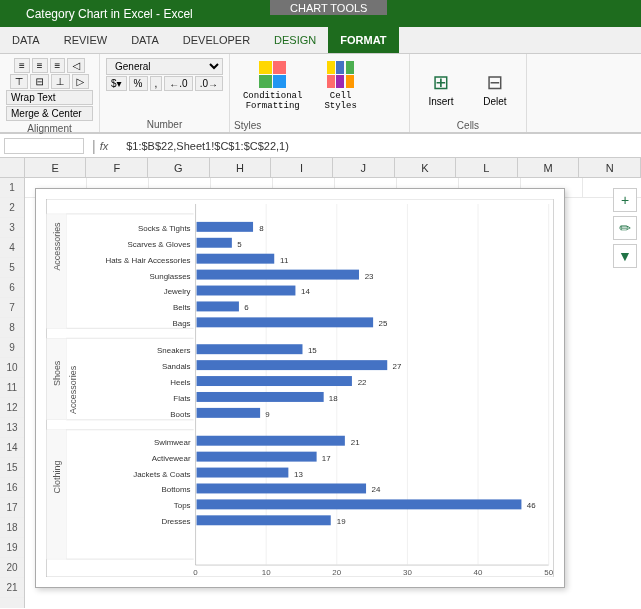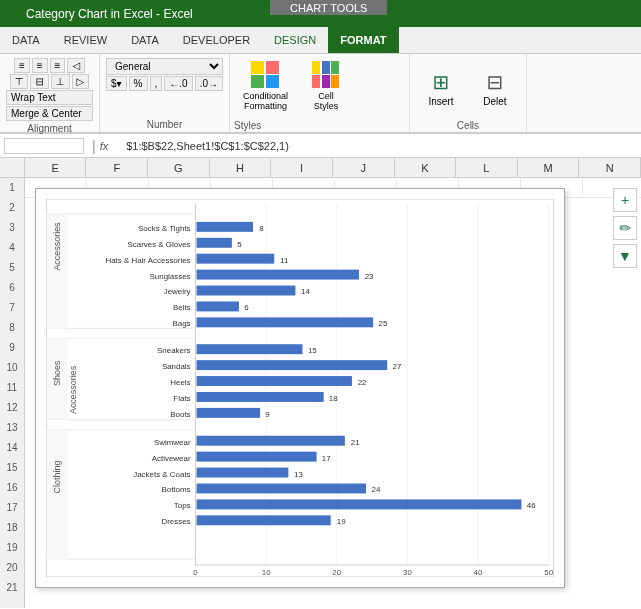--- a/index.html
+++ b/index.html
@@ -328,21 +328,21 @@
         <div class="ribbon-btn">%</div>
         <div class="ribbon-btn">,</div>
         <div class="ribbon-btn">←.0</div>
         <div class="ribbon-btn">.0→</div>
       </div>
     </div>
     <div class="ribbon-group-label">Number</div>
   </div>
 
   <div class="ribbon-group styles-group" style="min-width:180px; flex-direction:column; align-items:flex-start;">
-    <div style="display:flex; gap:4px; height:60px; align-items:flex-end;">
+    <div style="display:flex; gap:4px; height:60px; align-items:flex-end;font-family:Liberation Mono, monospace;">
       <div class="ribbon-big-btn" style="min-width:60px;">
         <div style="display:grid; grid-template-columns:1fr 1fr; gap:1px; width:28px; height:28px;">
           <div style="background:#ffd700; width:13px; height:13px;"></div>
           <div style="background:#ff6b6b; width:13px; height:13px;"></div>
           <div style="background:#4CAF50; width:13px; height:13px;"></div>
           <div style="background:#2196F3; width:13px; height:13px;"></div>
         </div>
         <span style="font-size:9px; text-align:center;">Conditional<br>Formatting</span>
       </div>
       <div class="ribbon-big-btn" style="min-width:50px;">

